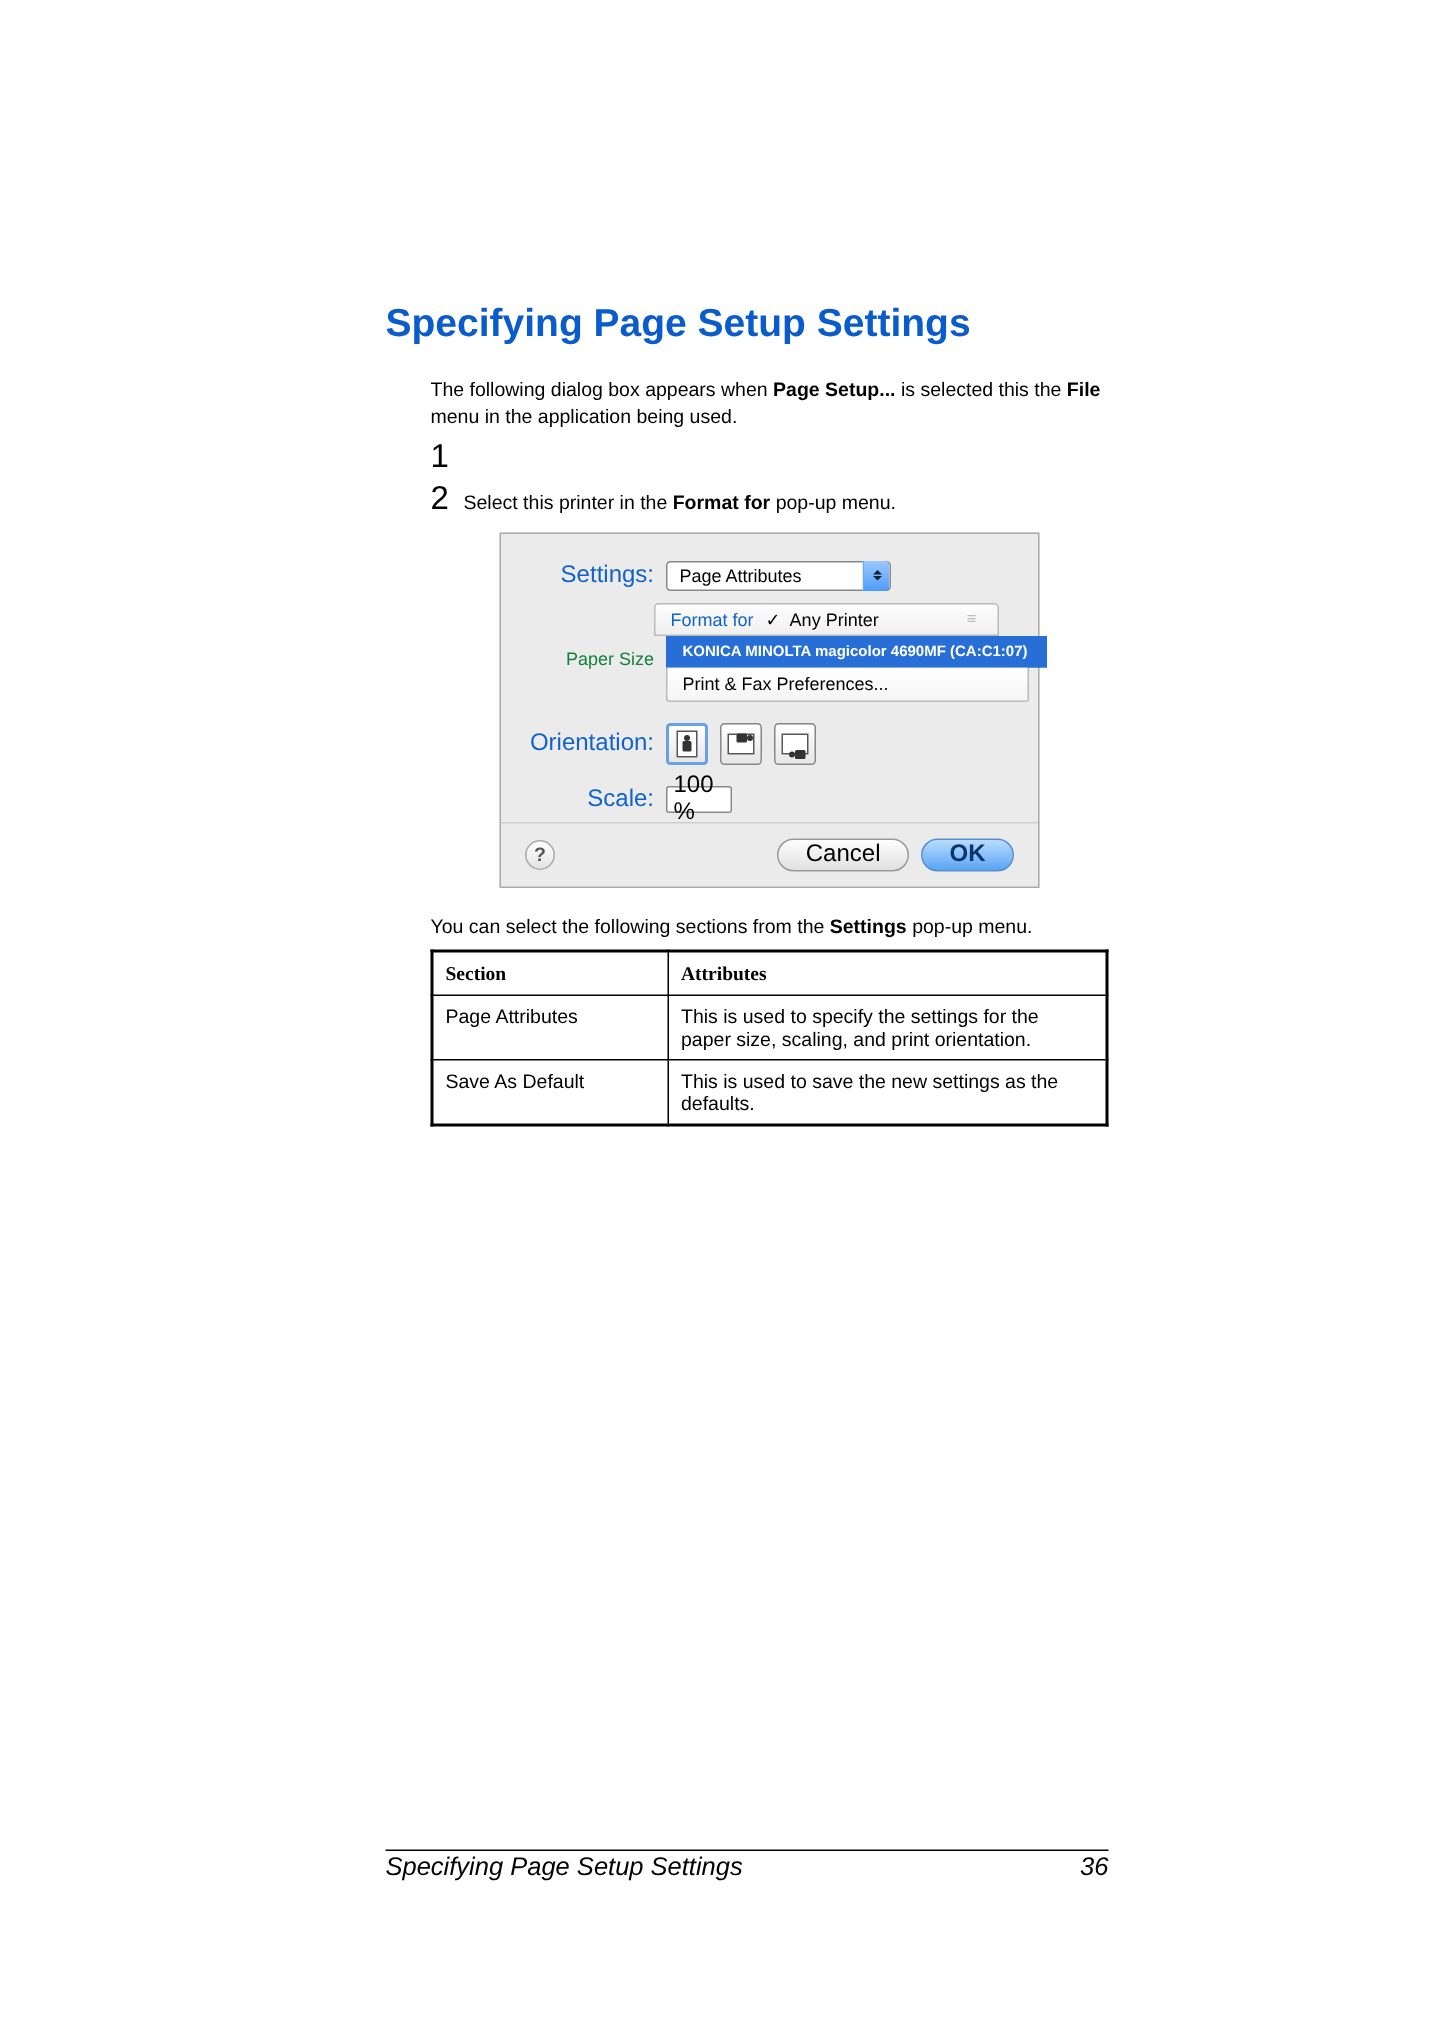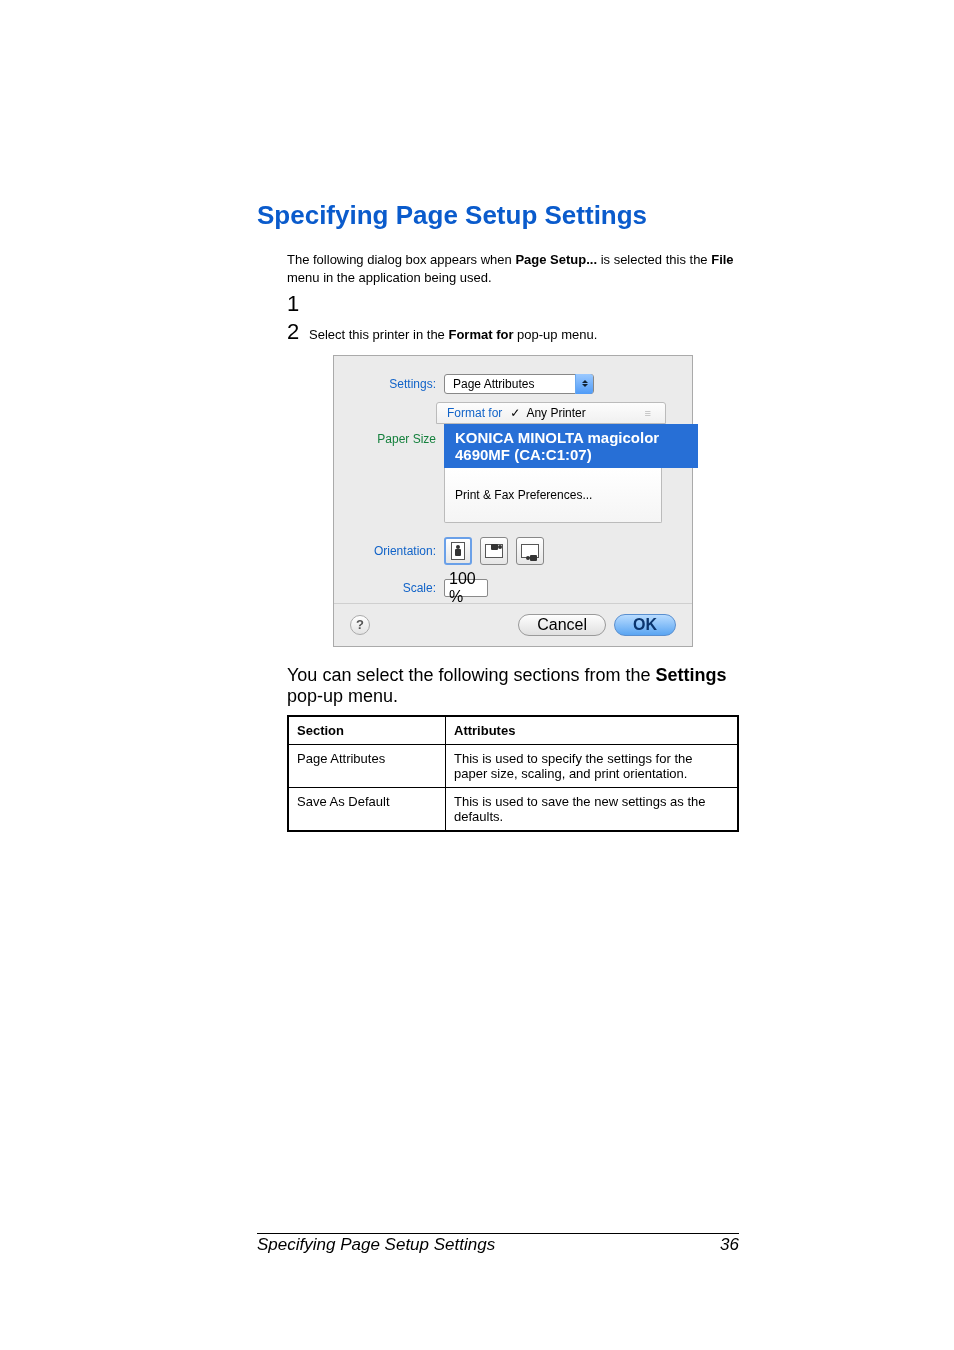--- a/index.html
+++ b/index.html
@@ -13,39 +13,39 @@
   .step-body { font-size: 13px; line-height: 1.5; padding-top: 4px; }
 
   
   .dialog-wrap { display: flex; justify-content: center; margin: 10px 0 18px 0; }
   .dialog {
     width: 360px; background: #ebebeb; border: 1px solid #aaa;
     font-family: "Lucida Grande", Arial, sans-serif; font-size: 12px;
   }
   .dlg-inner { padding: 18px 16px 10px 16px; }
   .row { display: flex; align-items: center; margin-bottom: 14px; }
-  .row-label { width: 86px; text-align: right; color: #1163c8; font-size: 12px; margin-right: 8px; }
+  .row-label { width: 86px; text-align: right; color: #1163c8; font-size: 16px; margin-right: 8px; }
   .aqua-select {
     display: inline-flex; align-items: center; height: 20px; background: #fff; border: 1px solid #888;
     border-radius: 3px; font-size: 12px; color: #000; padding: 0 0 0 8px; position: relative; min-width: 150px;
   }
   .aqua-select .end {
     width: 18px; height: 20px; margin-left: auto; background: linear-gradient(#9bc9ff,#4f9bf7);
     border-left: 1px solid #6aa9ef; border-radius: 0 3px 3px 0; display: flex; flex-direction: column;
     align-items: center; justify-content: center; gap: 0px;
   }
   .tri-up, .tri-down { width: 0; height: 0; border-left: 3px solid transparent; border-right: 3px solid transparent; }
   .tri-up { border-bottom: 3px solid #123; margin-bottom: 1px; }
   .tri-down { border-top: 3px solid #123; }
 
   .popup-overlay { position: relative; margin: -6px 0 14px 94px; }
   .po-row1 { background: linear-gradient(#fdfdfd,#f0f0f0); border: 1px solid #bbb; padding: 3px 10px; font-size: 12px; width: 230px; border-radius: 3px 3px 0 0; display:flex; align-items:center; gap:6px; position:relative; left:-8px;}
   .po-row1 .ffor { color:#1163c8; margin-right:2px; }
-  .po-row2 { background: #276fd6; color: #fff; padding: 4px 10px; font-size: 15px; border: 1px solid #276fd6; width: 254px; }
-  .po-row3 { background: linear-gradient(#fff,#f5f5f5); border: 1px solid #bbb; border-top: none; padding: 20px 10px; font-size: 12px; width: 218px; border-radius:0 0 2px 2px;}
+  .po-row2 { background: #276fd6; color: #fff; padding: 4px 10px; font-size: 10px; border: 1px solid #276fd6; width: 254px; }
+  .po-row3 { background: linear-gradient(#fff,#f5f5f5); border: 1px solid #bbb; border-top: none; padding: 4px 10px; font-size: 12px; width: 242px; border-radius:0 0 2px 2px;}
   .ps-label { position:absolute; left:-94px; width:86px; text-align:right; color:#15803d; top:30px; font-size:12px;}
   .po-eq { position:absolute; right:14px; top:4px; color:#bbb; font-size:11px; }
 
   .orient-row .buttons { display:flex; gap:8px; }
   .orient-btn {
     width: 28px; height: 28px; border:1px solid #888; border-radius:3px; background: linear-gradient(#fff,#e6e6e6);
     display:flex; align-items:center; justify-content:center;
   }
   .orient-btn.selected { border: 2px solid #6aa0e8; }
   .orient-glyph {
@@ -71,26 +71,26 @@
     width:20px; height:20px; border-radius:50%; background:linear-gradient(#fff,#e3e3e3); border:1px solid #aaa;
     display:flex; align-items:center; justify-content:center; color:#555; font-weight:bold; font-size:13px;
   }
   .foot-spacer { flex:1; }
   .pill-btn {
     height:22px; padding: 0 18px; border:1px solid #9a9a9a; border-radius:11px; font-size:16px;
     display:flex; align-items:center; margin-left:8px; background:linear-gradient(#fefefe,#e0e0e0);
   }
   .pill-btn.ok { background: linear-gradient(#b9dcff,#5aa5f2); border-color:#5a8fcf; font-weight:bold; color:#0b356e;}
 
-  .after-para { font-size:18px; margin-bottom:8px; }
+  .after-para { font-size:13px; margin-bottom:8px; }
   table.settings-table { border-collapse: collapse; width: 100%; border: 2px solid #000; font-size:13px; }
   table.settings-table th, table.settings-table td {
     border: 1px solid #000; padding: 6px 8px; text-align:left; vertical-align: top;
   }
-  table.settings-table th { font-weight:bold; }
+  table.settings-table th { font-weight:bold;font-family:Liberation Serif, serif; }
 
   .footer { position:absolute; left:257px; right:215px; bottom:95px; display:flex; align-items:flex-end; }
   .footer .line { position:absolute; left:0; right:0; top:-2px; height:1px; background:#000; }
   .footer-title { font-style: italic; font-size:17px; }
   .footer-num { margin-left:auto; font-style: italic; font-size:17px; }
   .check { font-size:12px; }
 </style>
 </head>
 <body>
 

